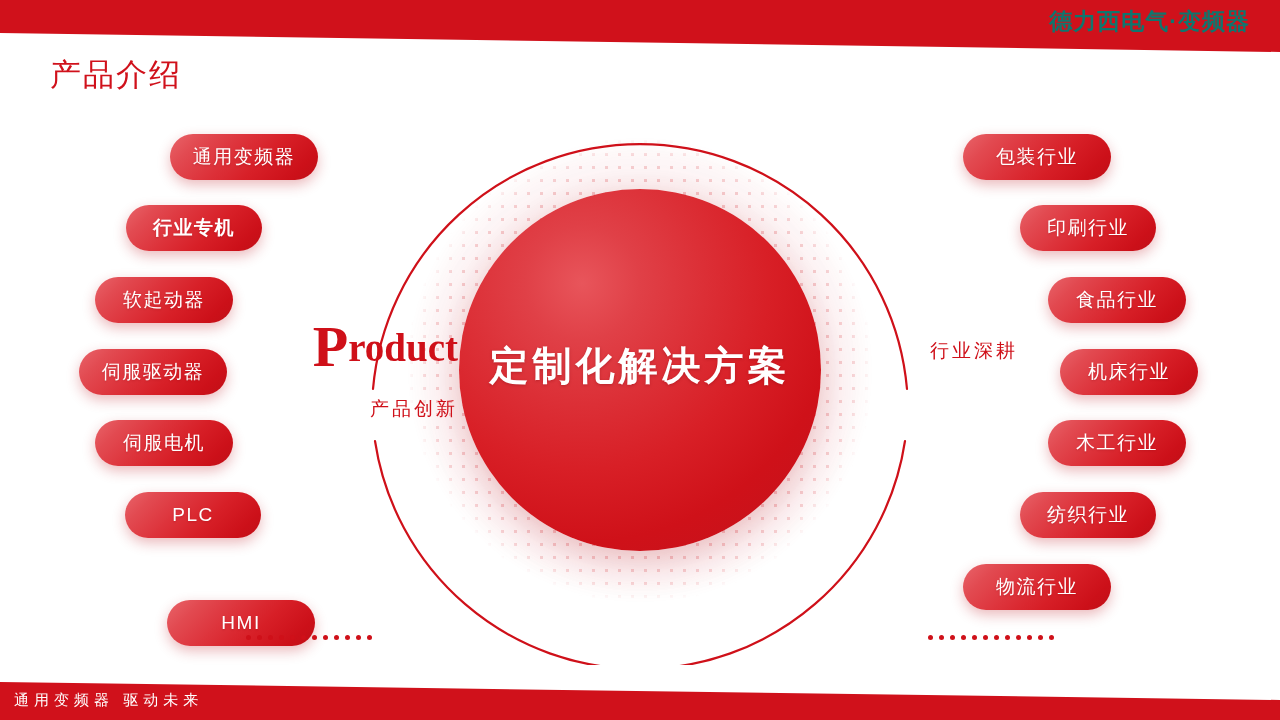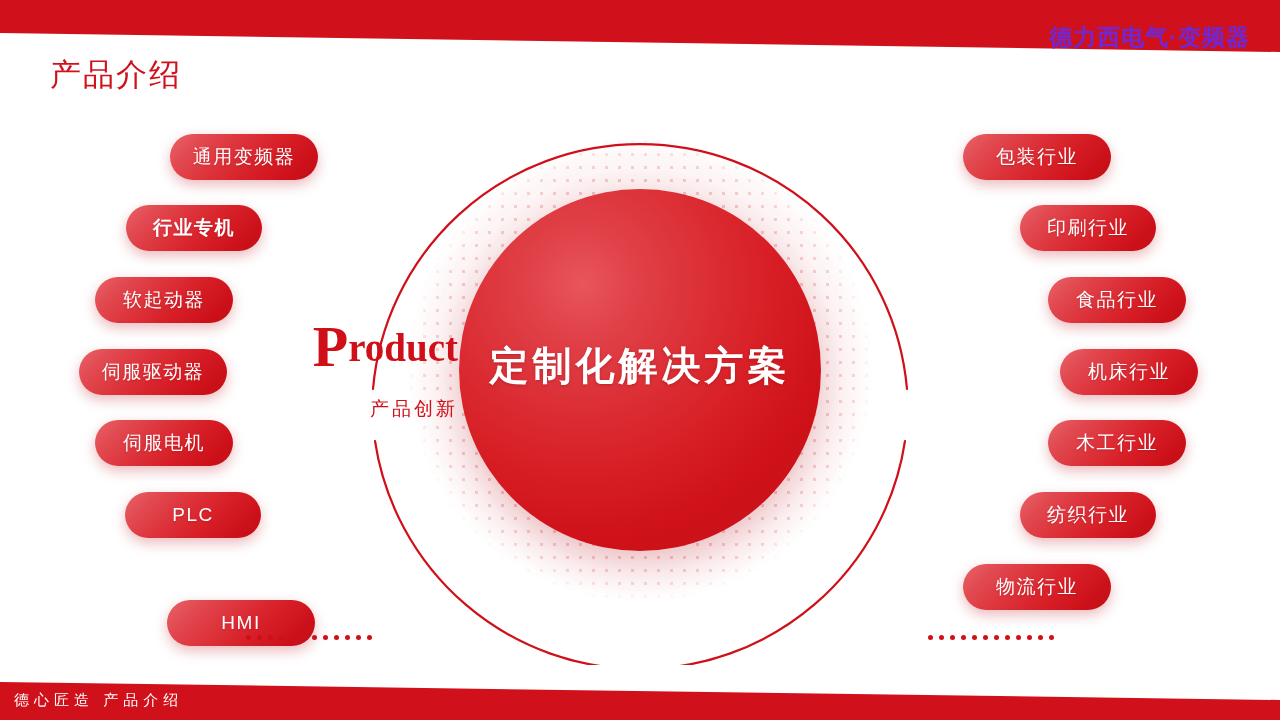--- a/index.html
+++ b/index.html
@@ -25,22 +25,22 @@
     left: 0; top: 0;
     width: 1280px;
     height: 52px;
     background: #d0111b;
     clip-path: polygon(0 0, 1280px 0, 1280px 52px, 0 33px);
     z-index: 5;
   }
   .header-title {
     position: absolute;
     right: 30px;
-    top: 22px;
-    color: #6d28d9;
+    top: 6px;
+    color: #0f766e;
     font-size: 23px;
     font-weight: bold;
     letter-spacing: 1px;
     line-height: 30px;
     z-index: 6;
     white-space: nowrap;
   }
 
   
   .footer-band {
@@ -259,20 +259,21 @@
   <div class="header-title">德力西电气·变频器</div>
 
   <div class="page-title">产品介绍</div>
 
   <div class="side-head left">
     <div class="side-en"><span class="cap">P</span><span>roduct</span></div>
     <div class="side-cn">产品创新</div>
   </div>
 
   <div class="side-head right">
+    <div class="side-cn">行业深耕</div>
   </div>
 
   <div id="left-pills">
       <div class="pill" style="left: 170px; top: 134px; width: 148px;">通用变频器</div>
       <div class="pill" style="left: 126px; top: 205px; width: 136px; font-weight: bold;">行业专机</div>
       <div class="pill" style="left: 95px; top: 277px; width: 138px;">软起动器</div>
       <div class="pill" style="left: 79px; top: 349px; width: 148px;">伺服驱动器</div>
       <div class="pill" style="left: 95px; top: 420px; width: 138px;">伺服电机</div>
       <div class="pill" style="left: 125px; top: 492px; width: 136px;">PLC</div>
       <div class="pill" style="left: 167px; top: 564px; width: 148px; margin-top: 36px;">HMI</div>
@@ -311,15 +312,15 @@
         <span></span>
         <span></span>
         <span></span>
         <span></span>
         <span></span>
         <span></span>
       </div>
     </div>
 
   <div class="footer-band"></div>
-  <div class="footer-text">德心匠造    产品介绍</div>
+  <div class="footer-text">通用变频器    驱动未来</div>
 
 </div>
 
 </body></html>

